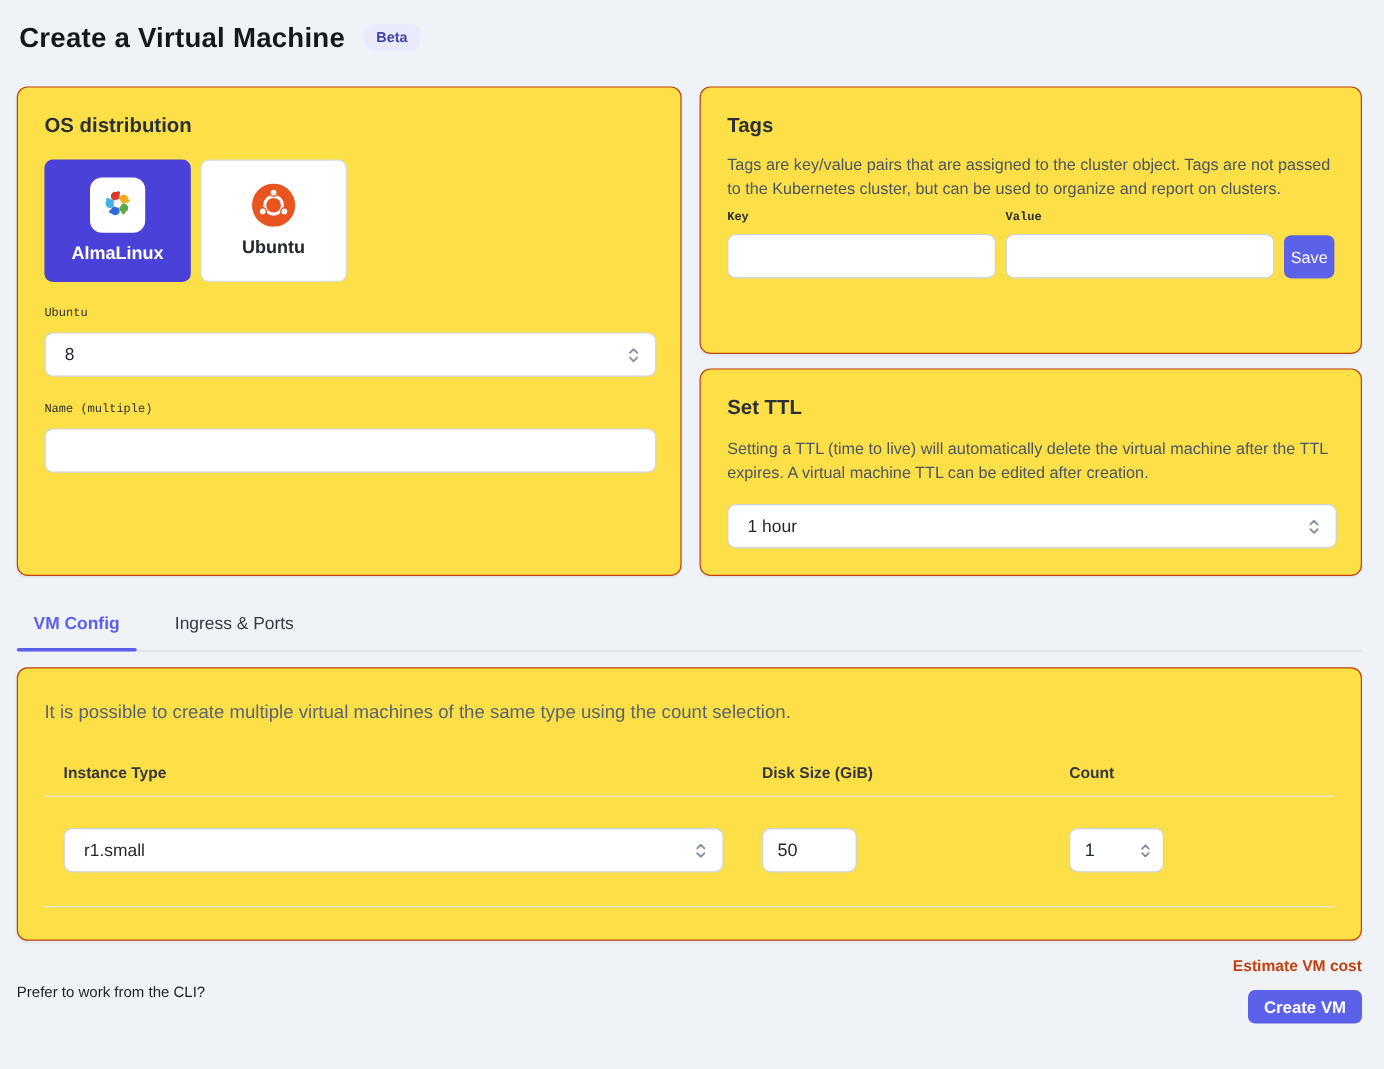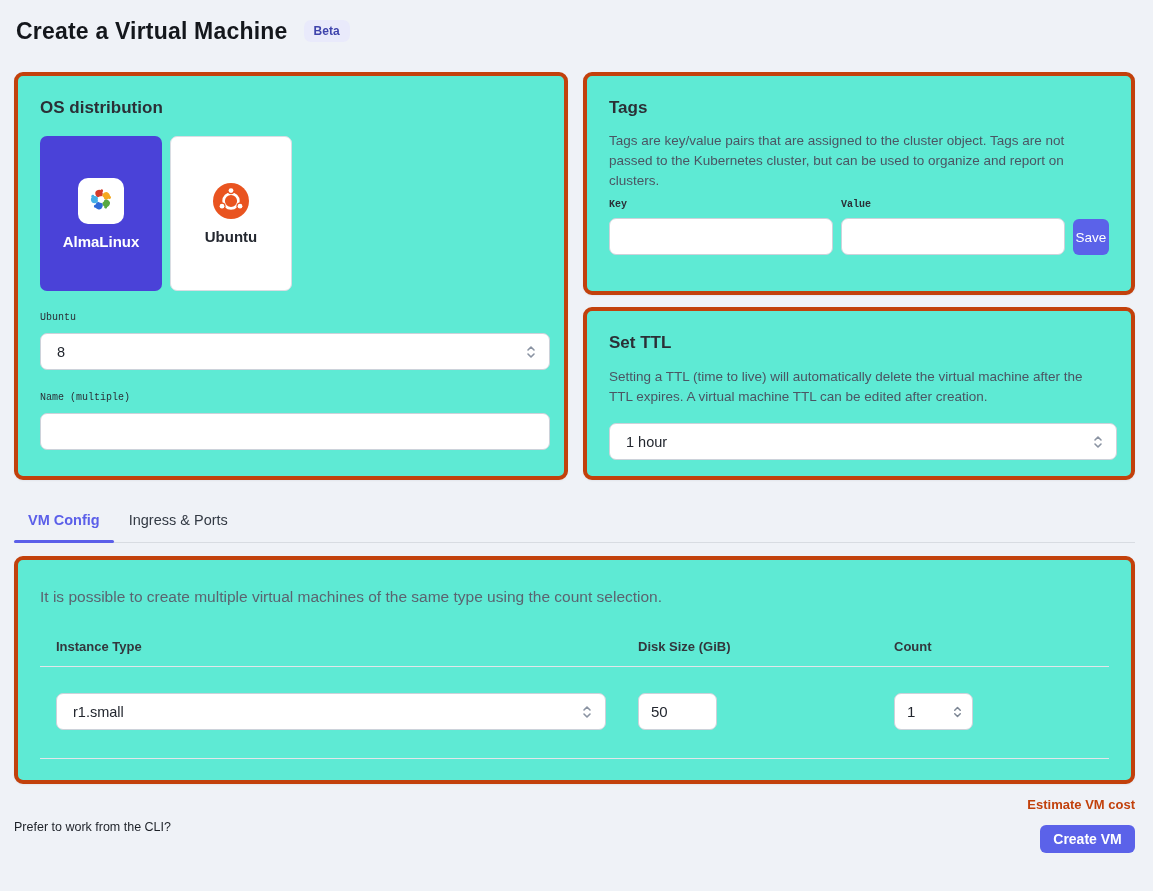--- a/index.html
+++ b/index.html
@@ -15,35 +15,35 @@
   
   .hdr { display:flex; align-items:center; gap:16px; padding-left:2px; height:34px; }
   .hdr h1 { font-size:23px; font-weight:800; letter-spacing:.2px; color:#14171c; }
   .badge {
     background:#e9eafb; color:#3f44ac; font-size:12px; font-weight:600;
     padding:5px 10px; border-radius:7px; line-height:1;
   }
 
   
   .card {
-    background:#5eead4; border:4px solid #c2410c; border-radius:9px;
+    background:#fde047; border:1px solid #c2410c; border-radius:9px;
     box-shadow:0 1px 2px rgba(16,24,40,.05);
   }
   .card-title { font-size:17px; font-weight:700; color:#2b2f36; }
 
   .top-grid { display:flex; gap:15px; margin-top:24px; }
   .os-card { width:554px; height:408px; padding:22px; }
   .right-col { display:flex; flex-direction:column; gap:12px; width:552px; }
   .tags-card { width:552px; height:223px; padding:22px; }
   .ttl-card  { width:552px; height:173px; padding:22px; }
 
   
   .tiles { display:flex; gap:8px; margin-top:18px; }
   .tile {
-    width:122px; height:155px; border-radius:7px; display:flex; flex-direction:column;
+    width:122px; height:102px; border-radius:7px; display:flex; flex-direction:column;
     align-items:center; justify-content:center; gap:9px; cursor:pointer;
   }
   .tile.selected { background:#4a42d8; }
   .tile.unselected { background:#fff; border:1px solid #d9dde3; }
   .tile-label { font-size:15px; font-weight:700; }
   .tile.selected .tile-label { color:#fff; }
   .tile.unselected .tile-label { color:#23272f; }
   .alma-box { width:46px; height:46px; background:#fff; border-radius:10px;
               display:flex; align-items:center; justify-content:center; }
 
@@ -73,21 +73,21 @@
   .kv-input { width:224px; }
   .save-btn {
     width:44px; height:36px; background:#5b62e9; border:none; border-radius:6px;
     color:#fff; font-size:13.5px; font-family:"Liberation Sans", sans-serif; cursor:pointer;
   }
 
   .ttl-select { margin-top:16px; width:508px; }
   .ttl-desc { margin-top:14px; }
 
   
-  .tabbar { margin-top:30px; border-bottom:1px solid #d8dce2; display:flex; gap:1px; }
+  .tabbar { margin-top:30px; border-bottom:1px solid #d8dce2; display:flex; gap:18px; }
   .tab { padding:2px 14px 14px; font-size:14.5px; position:relative; cursor:pointer; color:#333a44; }
   .tab.active { color:#5b5fe9; font-weight:700; }
   .tab.active::after {
     content:""; position:absolute; left:0; right:0; bottom:-1px; height:3px;
     background:#5b5fe9; border-radius:2px;
   }
 
   
   .vm-card { margin-top:13px; width:1121px; height:228px; padding:28px 22px 22px; }
   .vm-intro { font-size:15.5px; color:#5b6470; }

